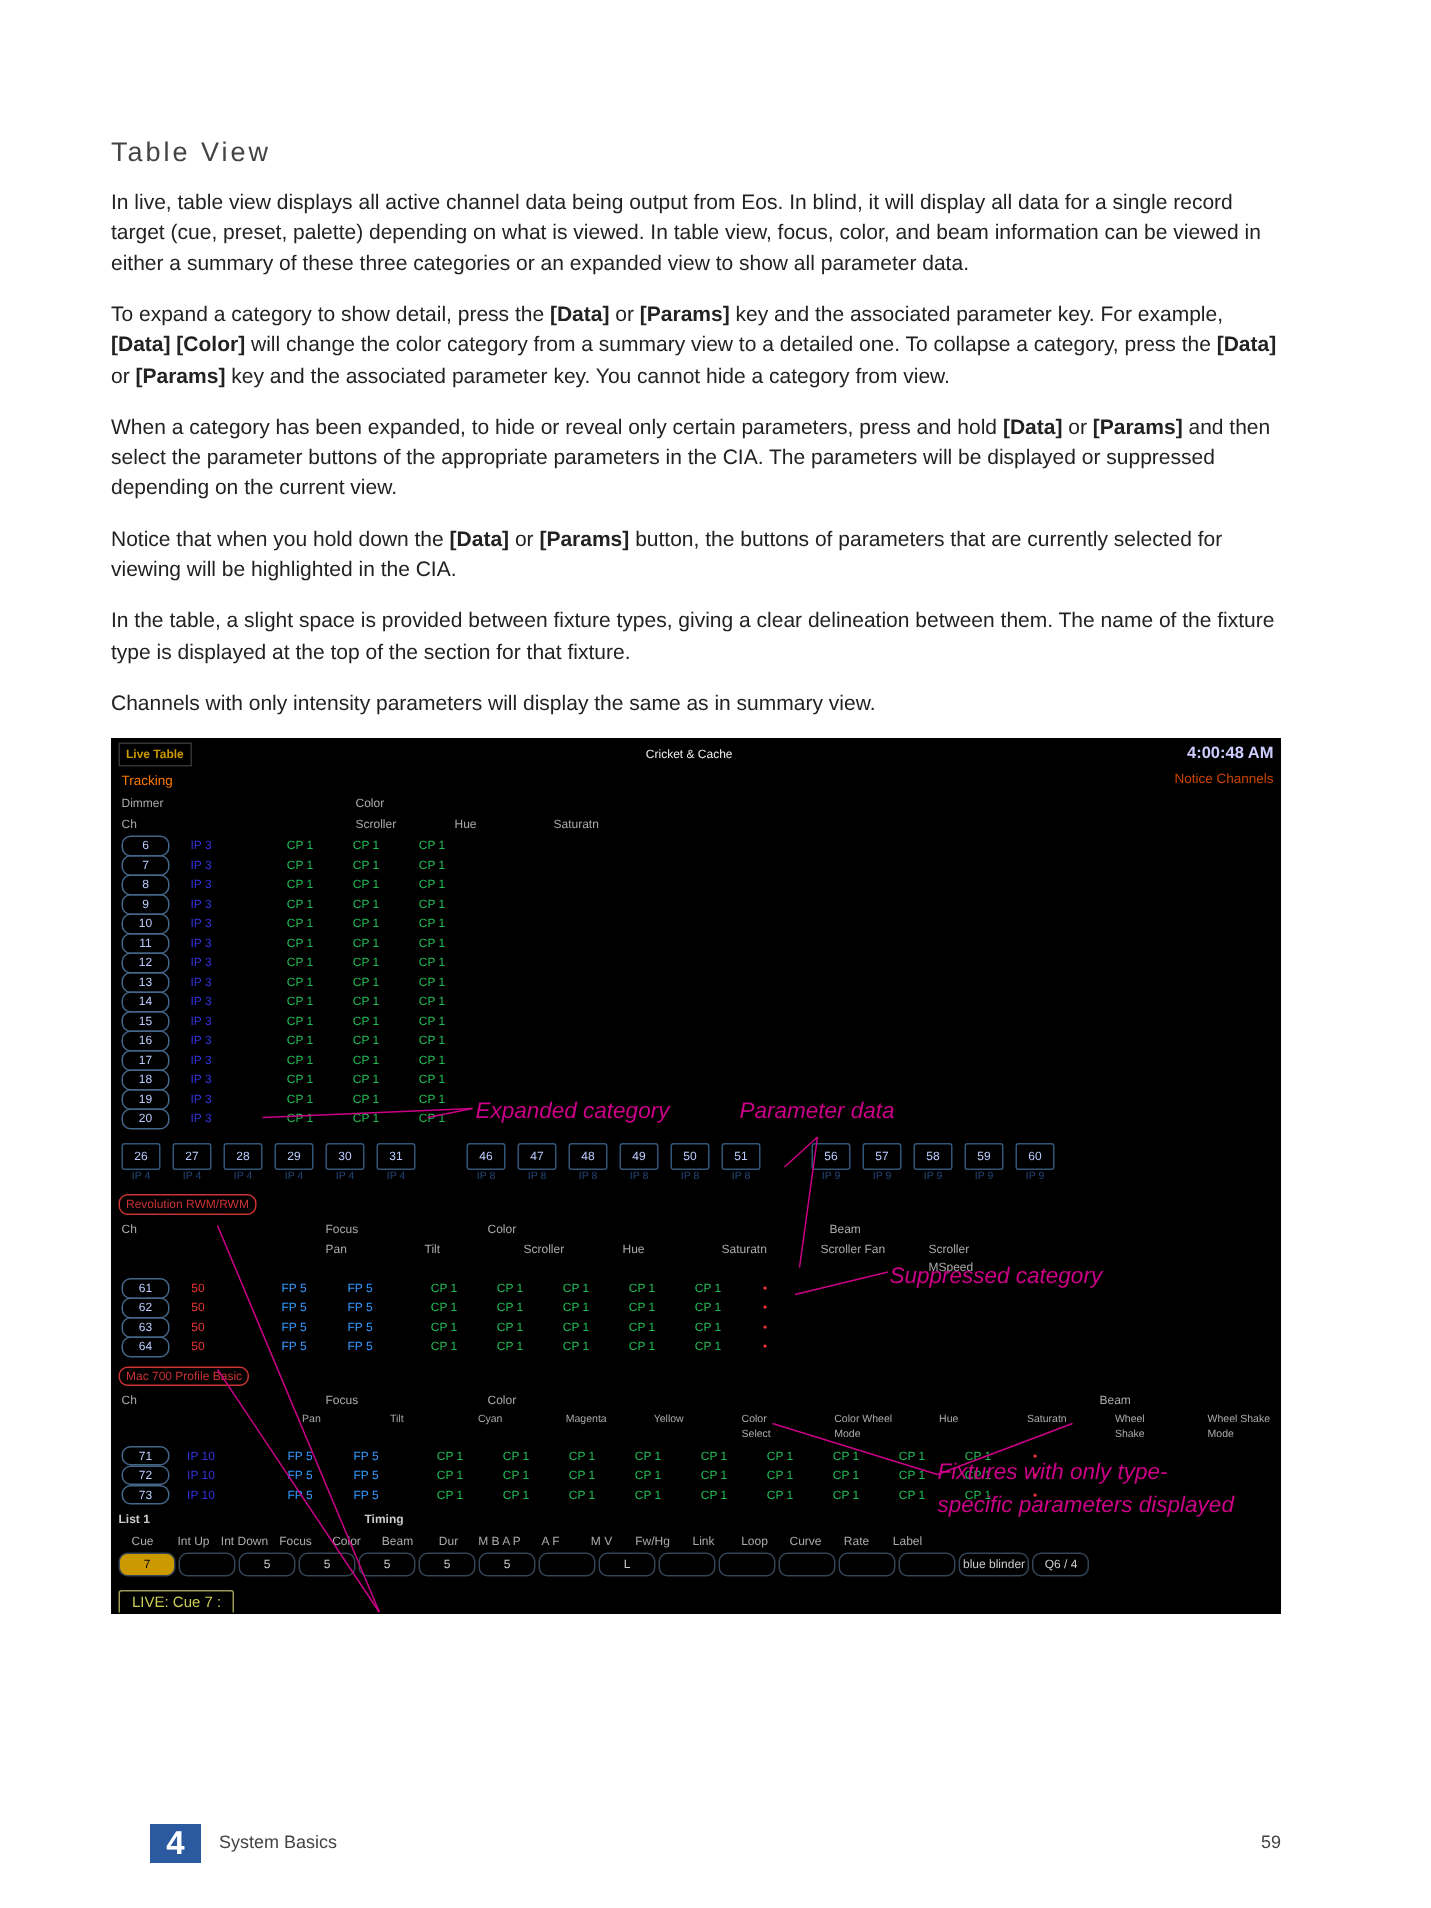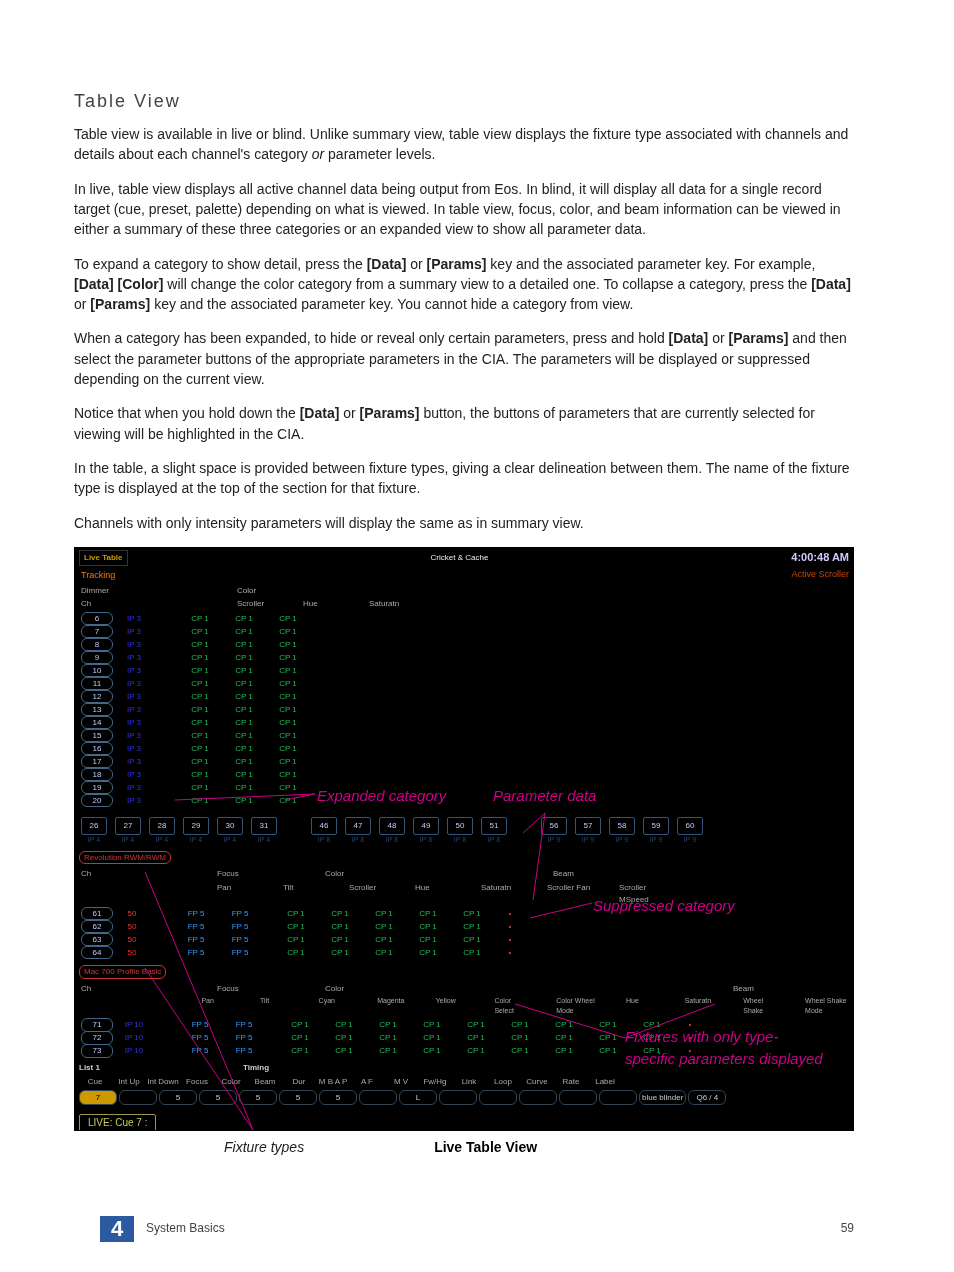--- a/index.html
+++ b/index.html
@@ -45,23 +45,20 @@
 .footer .basics{color:#444;font-size:12px;margin-left:12px}
 .footer .pnum{color:#444;font-size:12px}
 svg.lines{position:absolute;left:0;top:0;pointer-events:none}
 </style>
 </head>
 <body>
 
 <div class="page">
   <h2>Table View</h2>
 
-  <p>
-    <span>Table view is available in live or blind. Unlike summary view, table view displays the fixture type associated with channels and details about each channel's category </span><em class="kw">or</em><span> parameter levels.</span>
-  </p>
 
   <p>In live, table view displays all active channel data being output from Eos. In blind, it will display all data for a single record target (cue, preset, palette) depending on what is viewed. In table view, focus, color, and beam information can be viewed in either a summary of these three categories or an expanded view to show all parameter data.</p>
 
   <p>
     <span>To expand a category to show detail, press the </span><b>[Data]</b><span> or </span><b>[Params]</b><span> key and the associated parameter key. For example, </span><b>[Data] [Color]</b><span> will change the color category from a summary view to a detailed one. To collapse a category, press the </span><b>[Data]</b><span> or </span><b>[Params]</b><span> key and the associated parameter key. You cannot hide a category from view.</span>
   </p>
 
   <p>
     <span>When a category has been expanded, to hide or reveal only certain parameters, press and hold </span><b>[Data]</b><span> or </span><b>[Params]</b><span> and then select the parameter buttons of the appropriate parameters in the CIA. The parameters will be displayed or suppressed depending on the current view.</span>
   </p>
@@ -73,21 +70,21 @@
   <p>In the table, a slight space is provided between fixture types, giving a clear delineation between them. The name of the fixture type is displayed at the top of the section for that fixture.</p>
   <p>Channels with only intensity parameters will display the same as in summary view.</p>
 
   <div class="screenshot">
     <div class="ss-top">
       <span class="lt">Live Table</span>
       <span class="ctr">Cricket &amp; Cache</span>
       <span class="tm">4:00:48 AM</span>
     </div>
     <div class="tracking">Tracking</div>
-    <div class="active-ch">Active Scroller</div>
+    <div class="active-ch">Notice Channels</div>
 
     
     <div class="sect">
       <div class="hdr">
         <span>Dimmer</span>
         <span style="width:60px"></span>
         <span>Color</span>
       </div>
       <div class="hdr">
         <span>Ch</span>
@@ -464,24 +461,20 @@
       <line x1="470" y1="265" x2="458" y2="352" stroke="#c08" stroke-width="1"></line>
       <line x1="470" y1="265" x2="448" y2="285" stroke="#c08" stroke-width="1"></line>
       <line x1="517" y1="355" x2="455" y2="370" stroke="#c08" stroke-width="1"></line>
       <line x1="550" y1="490" x2="440" y2="456" stroke="#c08" stroke-width="1"></line>
       <line x1="550" y1="490" x2="640" y2="456" stroke="#c08" stroke-width="1"></line>
       <line x1="70" y1="324" x2="178" y2="582" stroke="#c08" stroke-width="1"></line>
       <line x1="70" y1="420" x2="178" y2="582" stroke="#c08" stroke-width="1"></line>
     </svg>
   </div>
 
-  <div class="caption-row">
-    <span class="cap1">Fixture types</span>
-    <span class="cap2">Live Table View</span>
-  </div>
 
   <div class="footer">
     <div style="display:flex;align-items:center">
       <div class="chap">4</div>
       <span class="basics">System Basics</span>
     </div>
     <span class="pnum">59</span>
   </div>
 </div>
 

